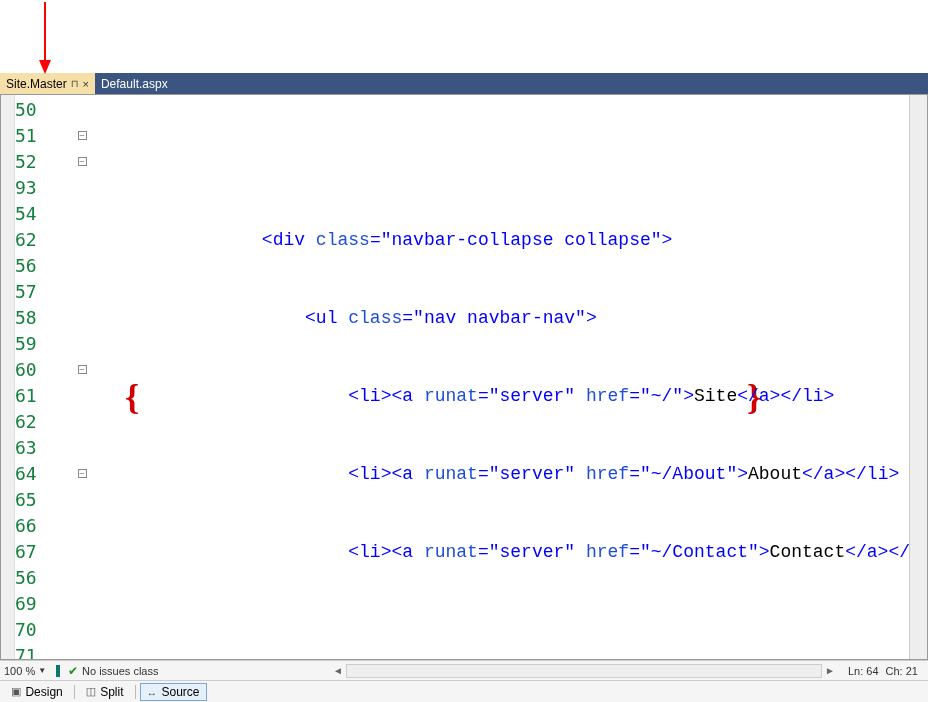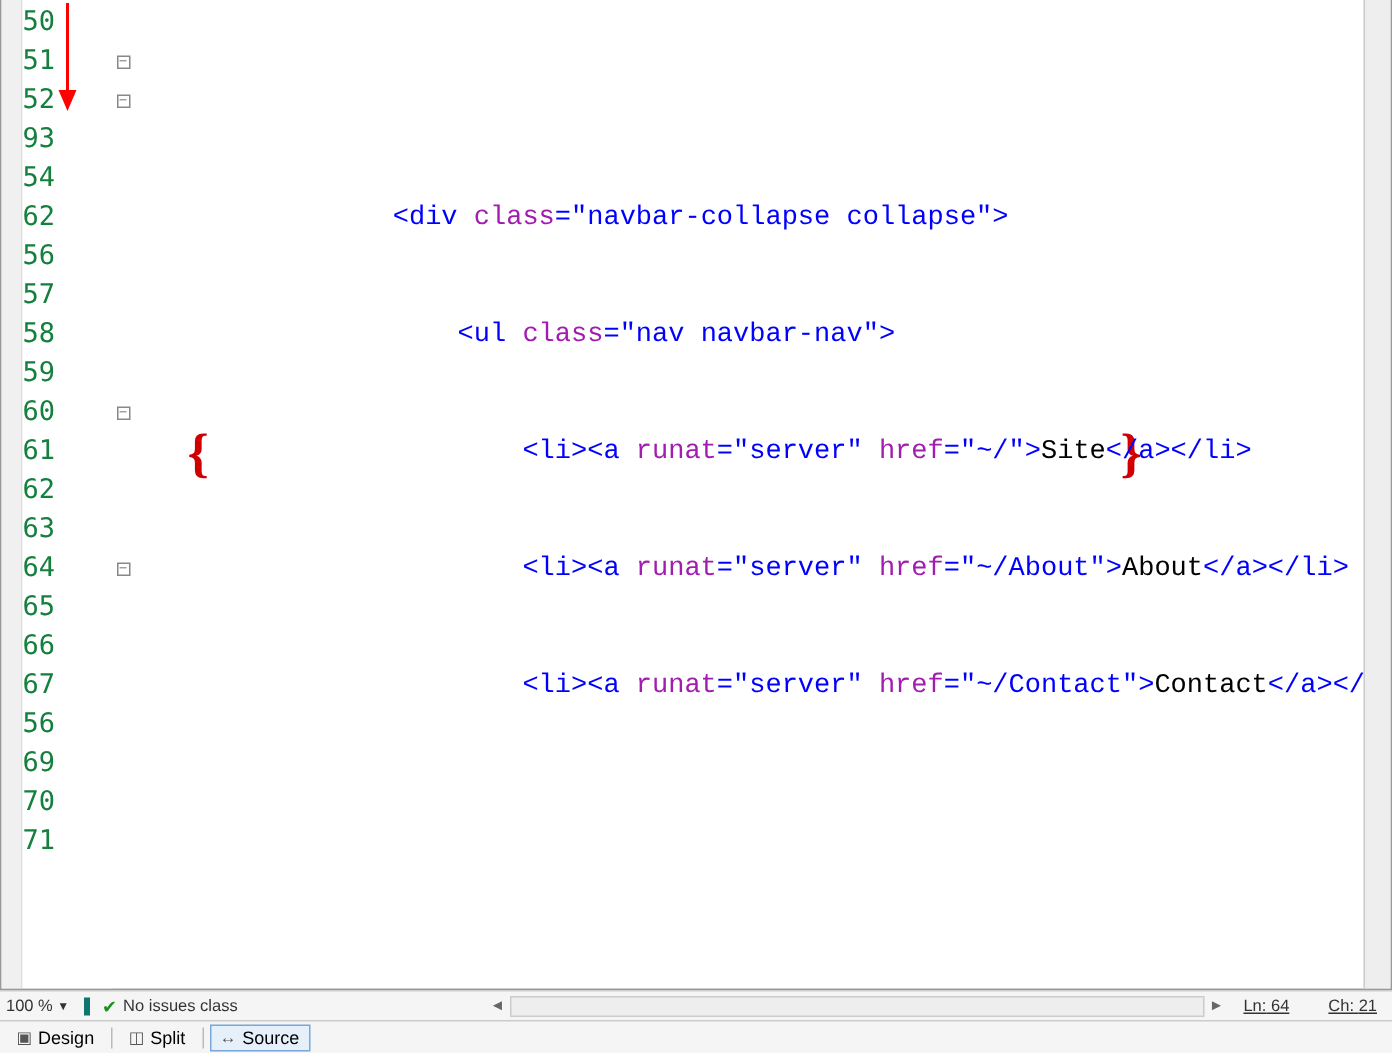--- a/index.html
+++ b/index.html
@@ -14,47 +14,57 @@
   .tab .x { font-size: 11px; opacity: .8; }
   .editor { flex: 1; display: flex; background: #fff; overflow: hidden; border: 1px solid #999; border-top: none; }
   .track { width: 14px; background: #f0f0f0; border-right: 1px solid #ddd; }
   .gutter { width: 60px; text-align: left; padding-right: 8px; font-family: Consolas, monospace; font-size: 18px; color: #15803d; background: #fff; line-height: 26px; user-select: none; padding-top: 2px; }
   .fold { width: 14px; font-family: Consolas, monospace; font-size: 11px; color: #888; line-height: 26px; text-align: center; user-select: none; padding-top: 2px; }
   .fold .box { display: inline-block; width: 9px; height: 9px; border: 1px solid #888; line-height: 7px; font-size: 9px; text-align: center; vertical-align: 1px; }
   .code { flex: 1; font-family: Consolas, "Courier New", monospace; font-size: 18px; line-height: 26px; white-space: pre; position: relative; padding-top: 2px; overflow: hidden; }
   .code .line { height: 26px; position: relative; }
   .vscroll { width: 18px; background: #eee; border-left: 1px solid #ccc; }
   .t-blue { color: #0000ff; }
-  .t-red { color: #a21caf; }
+  .t-red { color: #1d4ed8; }
   .t-black { color: #000; }
   .brace-anno { position: absolute; color: #d00000; font-size: 36px; font-weight: bold; font-family: "Times New Roman", serif; pointer-events: none; line-height: 1; }
   .statusrow { height: 20px; display: flex; align-items: center; border-top: 1px solid #ccc; background: #f5f5f5; font-size: 11px; color: #333; }
   .zoom { width: 60px; padding: 0 4px; border-right: 4px solid #0f766e; display: flex; align-items: center; gap: 3px; }
   .zoom .dd { font-size: 8px; }
   .health { display: flex; align-items: center; gap: 4px; padding: 0 8px; flex: 1; }
   .okmark { color: #1a8f1a; font-size: 12px; }
   .hscroll { flex: 2; display: flex; align-items: center; }
   .hs-btn { width: 16px; text-align: center; color: #666; font-size: 10px; }
   .hs-track { flex: 1; height: 14px; background: #eee; border: 1px solid #ccc; }
-  .pos { padding: 0 10px; display: flex; gap: 26px; text-decoration: underline; }
+  .pos { padding: 0 10px; display: flex; gap: 7px; }
   .viewbar { height: 22px; display: flex; align-items: center; background: #f5f5f5; border-top: 1px solid #ccc; padding: 0 4px; gap: 2px; }
   .vbtn { display: flex; align-items: center; gap: 4px; padding: 1px 6px; border: 1px solid transparent; font-size: 12px; cursor: pointer; }
   .vbtn.sel { border: 1px solid #7aa7d6; background: #e6f0fb; }
   .vsep { width: 1px; height: 14px; background: #bbb; margin: 0 2px; }
   .vico { font-size: 11px; color: #555; }
 </style>
 </head>
 <body>
 <div class="root">
 
   <svg class="arrow-overlay" viewBox="0 0 30 80">
     <line x1="15" y1="2" x2="15" y2="62" stroke="#ff0000" stroke-width="2"></line>
     <polygon points="15,74 9,60 21,60" fill="#ff0000"></polygon>
   </svg>
 
+  <div class="tabbar">
+    <div class="tab active">
+      <span>Site.Master</span>
+      <span class="pin">⊓</span>
+      <span class="x">×</span>
+    </div>
+    <div class="tab inactive">
+      <span>Default.aspx</span>
+    </div>
+  </div>
 
   <div class="editor">
     <div class="track"></div>
     <div class="gutter">
       <div>50</div>
       <div>51</div>
       <div>52</div>
       <div>93</div>
       <div>54</div>
       <div>62</div>

